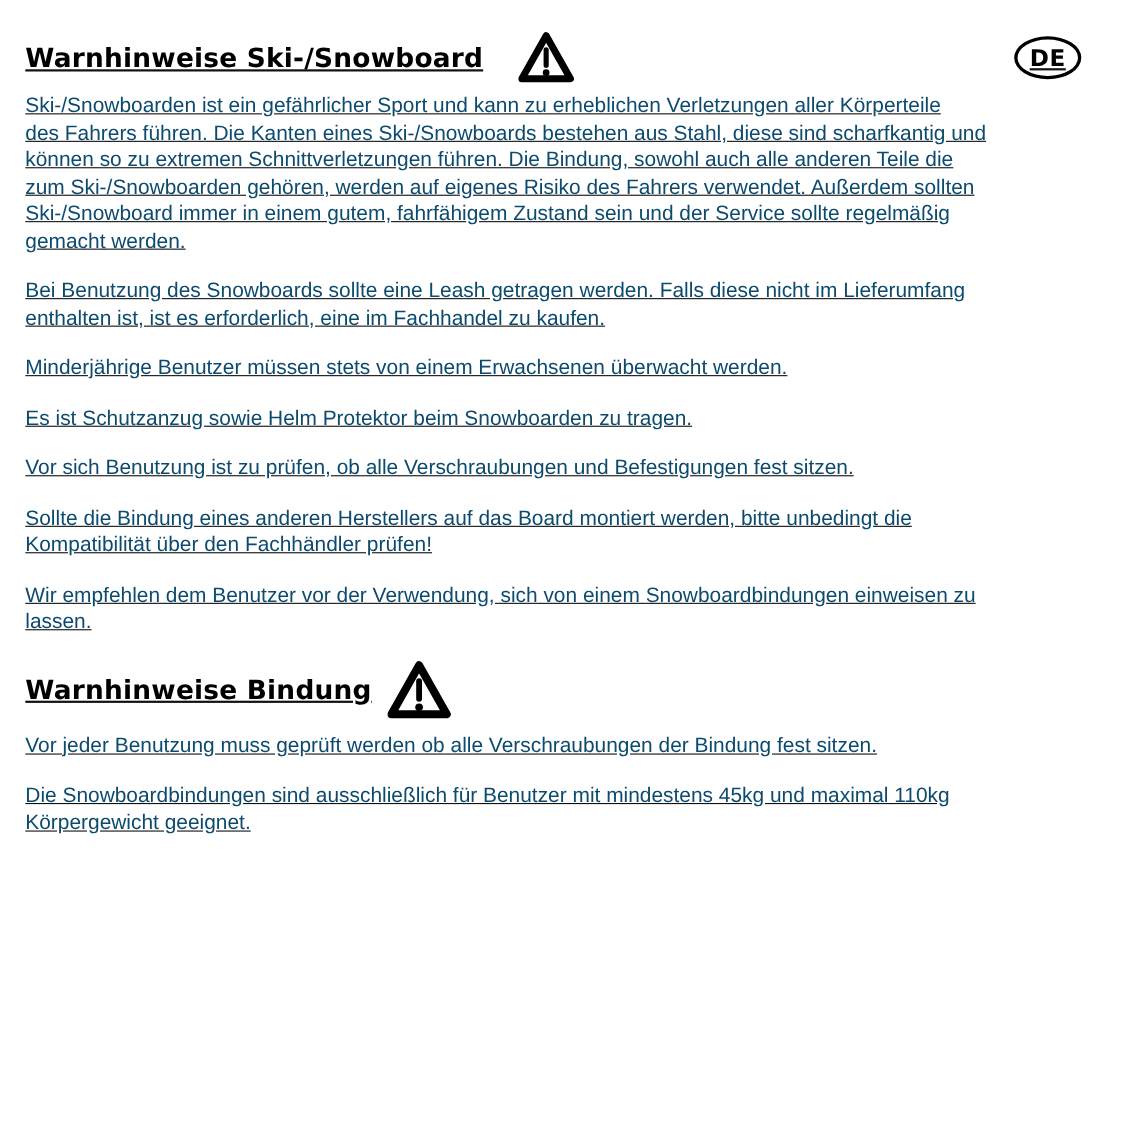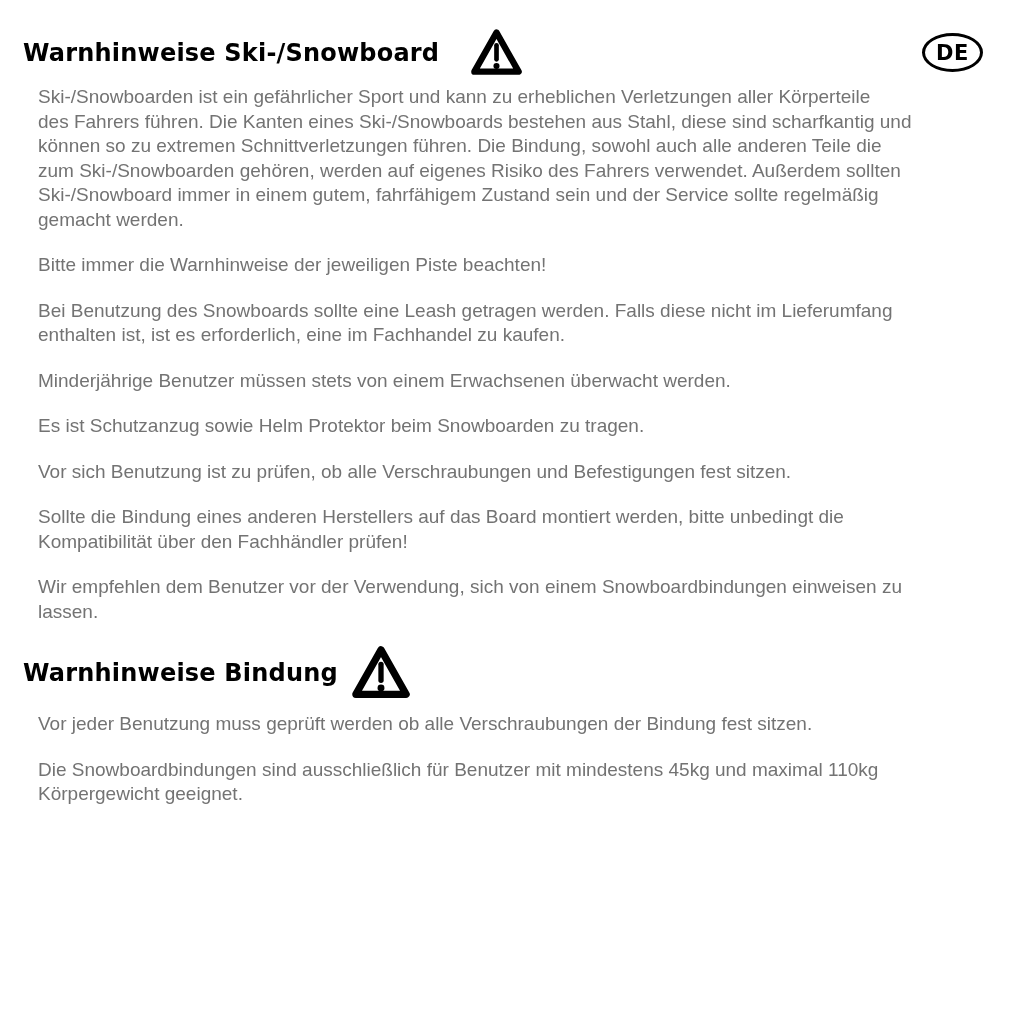--- a/index.html
+++ b/index.html
@@ -3,20 +3,21 @@
 <meta charset="utf-8">
 <style>
   html, body { margin:0; padding:0; background:#ffffff; }
   body { width:1027px; height:1032px; font-family:"Liberation Sans", sans-serif; color:#111; }
   .page {
     box-sizing:border-box;
     width:1027px; height:1032px;
     padding:25px 4px 0 23px;
     background:#ffffff;
     overflow:hidden;
+    text-decoration:underline;
   }
   .heading-row { display:flex; align-items:center; }
   .heading-row.second { margin-top:20px; }
   h1 {
     margin:0;
     font-family:"DejaVu Sans","Liberation Sans",sans-serif;
     font-size:24px;
     font-weight:bold;
     color:#000;
     letter-spacing:0.2px;
@@ -31,25 +32,25 @@
     box-sizing:border-box;
     width:61px; height:39px;
     border:3.5px solid #000;
     border-radius:50%;
     display:flex; align-items:center; justify-content:center;
     font-family:"DejaVu Sans","Liberation Sans",sans-serif;
     font-weight:bold; font-size:21px; color:#000;
     letter-spacing:0.5px;
   }
   p.body {
-    margin:21px 0 0 15px;
+    margin:21px 0 0 0;
     font-size:19px;
     line-height:24.5px;
     white-space:pre-line;
-    color:#737373;
+    color:#0c4a6e;
   }
   p.body.first-after-h1 { margin-top:5px; }
   p.body.first-after-h2 { margin-top:11px; }
 </style>
 </head>
 <body>
 
 <div class="page">
 
   <div class="heading-row">
@@ -63,21 +64,20 @@
     </span>
     <span class="badge">DE</span>
   </div>
 
   <p class="body first-after-h1">Ski-/Snowboarden ist ein gefährlicher Sport und kann zu erheblichen Verletzungen aller Körperteile
 des Fahrers führen. Die Kanten eines Ski-/Snowboards bestehen aus Stahl, diese sind scharfkantig und
 können so zu extremen Schnittverletzungen führen. Die Bindung, sowohl auch alle anderen Teile die
 zum Ski-/Snowboarden gehören, werden auf eigenes Risiko des Fahrers verwendet. Außerdem sollten
 Ski-/Snowboard immer in einem gutem, fahrfähigem Zustand sein und der Service sollte regelmäßig
 gemacht werden.</p>
-  <p class="body">Bitte immer die Warnhinweise der jeweiligen Piste beachten!</p>
   <p class="body">Bei Benutzung des Snowboards sollte eine Leash getragen werden. Falls diese nicht im Lieferumfang
 enthalten ist, ist es erforderlich, eine im Fachhandel zu kaufen.</p>
   <p class="body">Minderjährige Benutzer müssen stets von einem Erwachsenen überwacht werden.</p>
   <p class="body">Es ist Schutzanzug sowie Helm Protektor beim Snowboarden zu tragen.</p>
   <p class="body">Vor sich Benutzung ist zu prüfen, ob alle Verschraubungen und Befestigungen fest sitzen.</p>
   <p class="body">Sollte die Bindung eines anderen Herstellers auf das Board montiert werden, bitte unbedingt die
 Kompatibilität über den Fachhändler prüfen!</p>
   <p class="body">Wir empfehlen dem Benutzer vor der Verwendung, sich von einem Snowboardbindungen einweisen zu
 lassen.</p>
 

